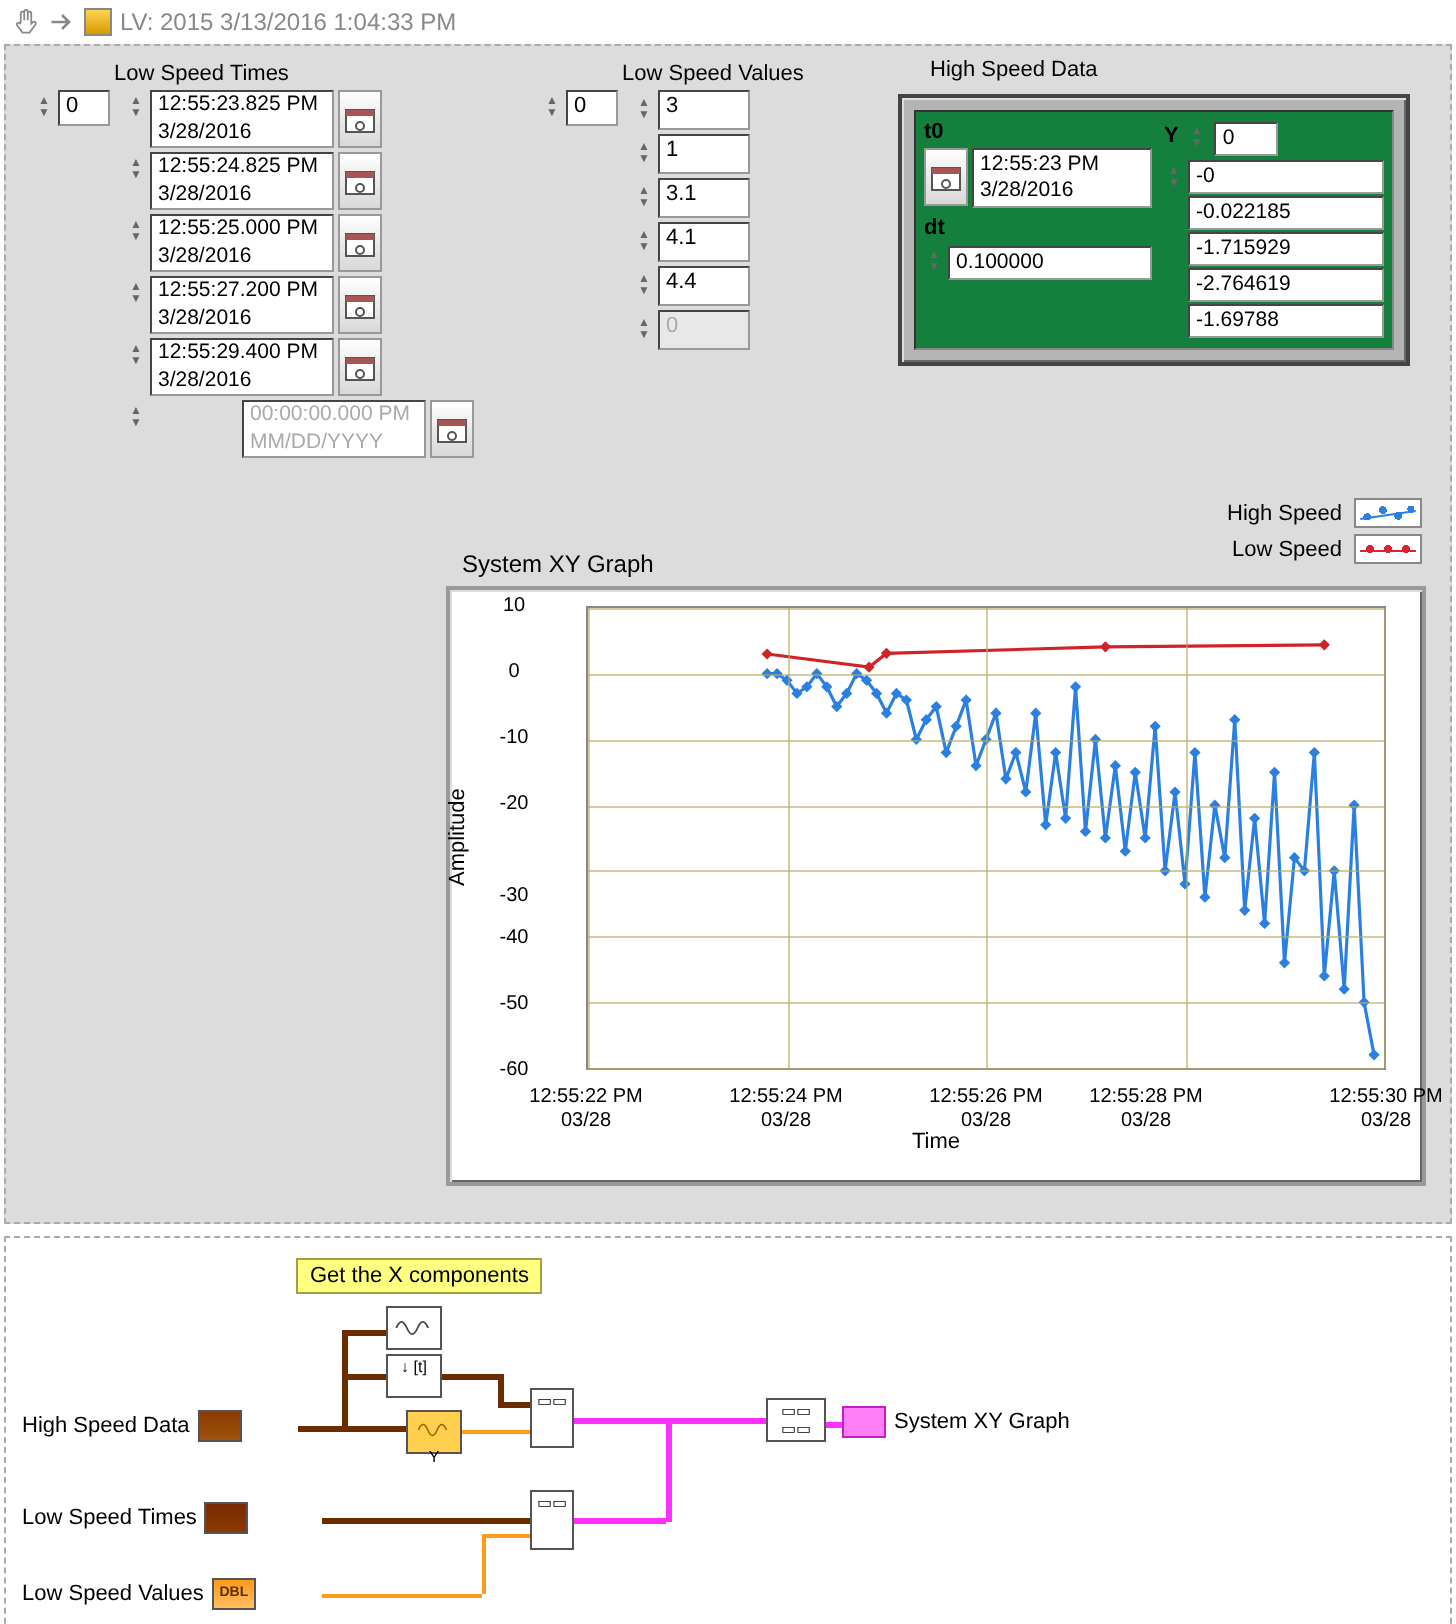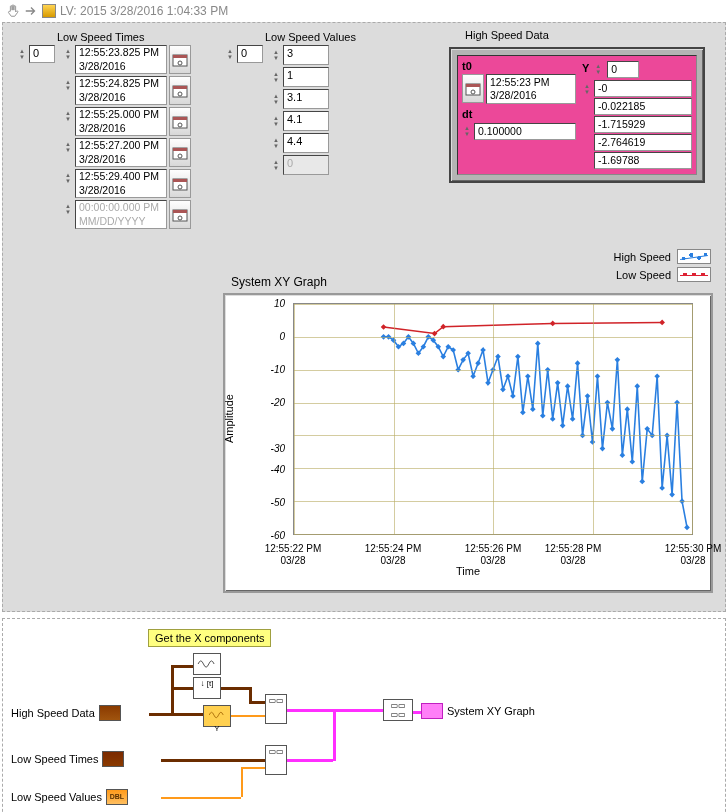--- a/index.html
+++ b/index.html
@@ -59,21 +59,21 @@
   }
   .time-item .tbox {
     width: 92px; height: 29px;
     background: #fff;
     border: 1px inset #999;
     padding: 1px 3px;
     font-size: 10.5px;
     line-height: 1.25;
     display: flex; flex-direction: column; justify-content: center;
   }
-  .time-item.disabled .tbox { color: #aaa; }
+  .time-item.disabled .tbox { color: #aaa; margin-left: 46px; }
   .calbtn {
     width: 22px; height: 29px;
     background: linear-gradient(#fefefe,#d8d8d8);
     border: 1px solid #999;
     display: flex; align-items: center; justify-content: center;
     cursor: pointer;
     font-size: 9px;
   }
   .calbtn svg { width: 16px; height: 16px; }
 
@@ -93,21 +93,21 @@
   .cluster {
     position: absolute;
     left: 446px; top: 24px;
     width: 256px;
     border: 2px solid #444;
     background: #b4b4b4;
     box-shadow: inset 1px 1px 0 #ddd, inset -1px -1px 0 #666;
     padding: 6px;
   }
   .cluster .inner {
-    background: #ec4899;
+    background: #15803d;
     border: 1px inset #888;
     padding: 4px;
     display: flex; gap: 6px;
   }
   .cluster .col { flex: 1; }
   .cluster .lbl { font-weight: bold; font-size: 11px; margin-bottom: 2px; }
   .cluster .tbox2 {
     background: #fff; border: 1px inset #999;
     padding: 1px 3px; font-size: 10.5px; line-height: 1.25;
   }
@@ -166,21 +166,21 @@
   }
   .plot {
     position: absolute;
     left: 68px; top: 8px; right: 18px; bottom: 56px;
     border: 1px solid #888;
     background: #fff;
   }
   .grid-h, .grid-v { position: absolute; background: #b8aa60; opacity: .6; }
   .grid-h { left:0; right:0; height:1px; }
   .grid-v { top:0; bottom:0; width:1px; }
-  .ytick { position:absolute; right: 426px; width: 56px; text-align: right; font-size: 10px; transform: translateY(-50%); font-style: italic; }
+  .ytick { position:absolute; right: 426px; width: 56px; text-align: center; font-size: 10px; transform: translateY(-50%); }
   .xtick { position:absolute; bottom: 24px; width: 80px; text-align: center; font-size: 10px; transform: translateX(-50%); white-space: pre; line-height: 1.2; }
   .axislabel-y { position:absolute; left: 4px; top: 50%; transform: translateY(-50%) rotate(-90deg); transform-origin: left center; font-size: 11px; }
   .axislabel-x { position:absolute; bottom: 14px; left: 50%; transform: translateX(-50%); font-size: 11px; }
 
   .bd {
     margin: 0 2px 4px 2px;
     border: 1px dashed #aaa;
     background: #fff;
     height: 224px;
     position: relative;
@@ -223,21 +223,21 @@
     <svg viewBox="0 0 16 16">
         <path d="M5 8V3a1 1 0 012 0v4V2a1 1 0 012 0v5V3a1 1 0 012 0v6l1-1a1 1 0 011.4 1.4L10 14H6l-3-4a1 1 0 011.6-1.2L5 8z" fill="none" stroke="#888" stroke-width="1"></path>
       </svg>
   </span>
   <span class="ticon">
     <svg viewBox="0 0 16 16">
         <path d="M2 8h9M8 4l4 4-4 4" fill="none" stroke="#888" stroke-width="1.5"></path>
       </svg>
   </span>
   <span class="ticon" style="background:linear-gradient(#ffd452,#d79a00);border:1px solid #888"></span>
-  <span>LV: 2015 3/28/2016 1:04:33 PM</span>
+  <span>LV: 2015 3/13/2016 1:04:33 PM</span>
 </div>
 
 <div class="panel">
   <div class="row">
 
     <div style="margin-left:6px">
       <div class="section-label">Low Speed Times</div>
       <div class="arr-wrap">
         <span class="spin"></span>
         <div class="idx-box">0</div>

